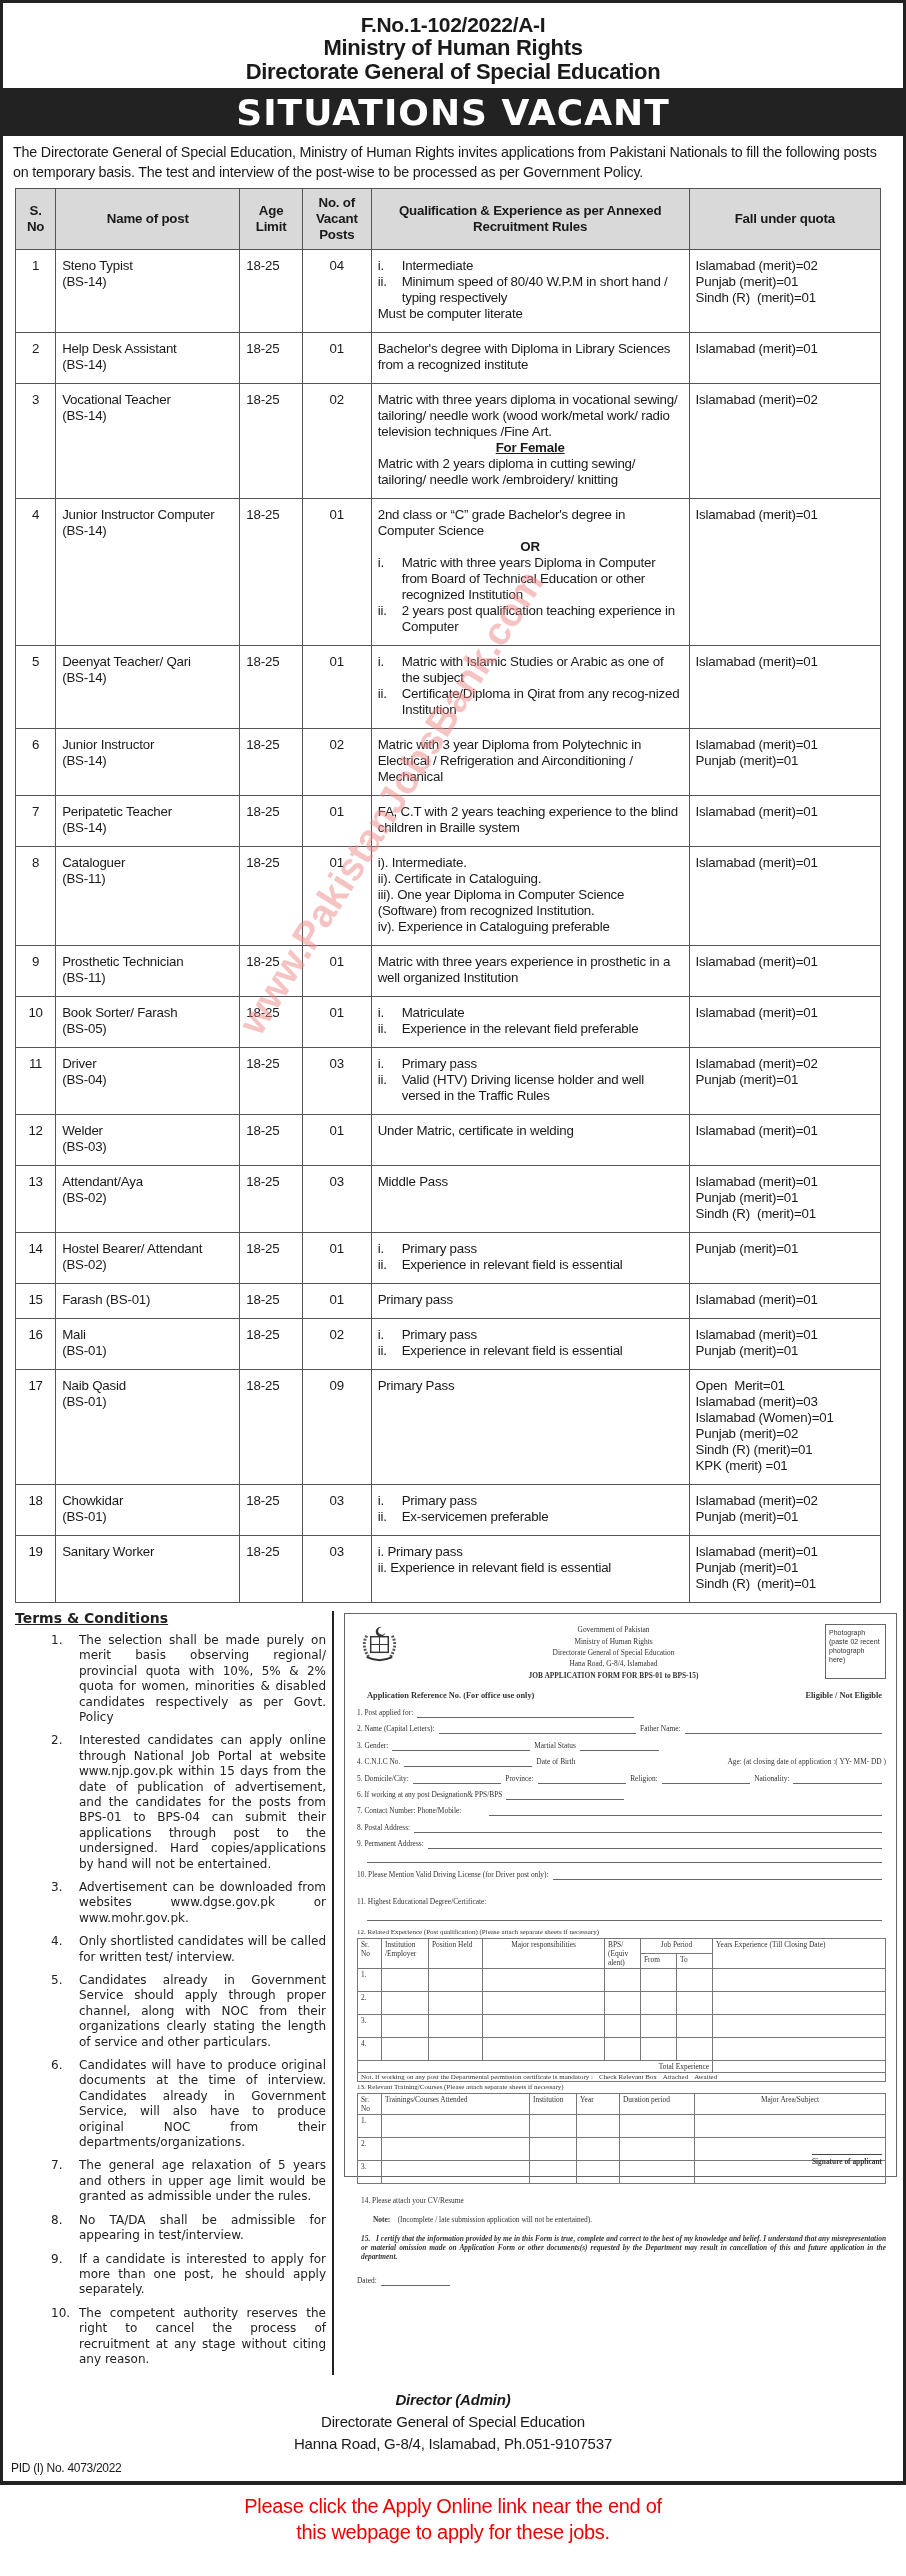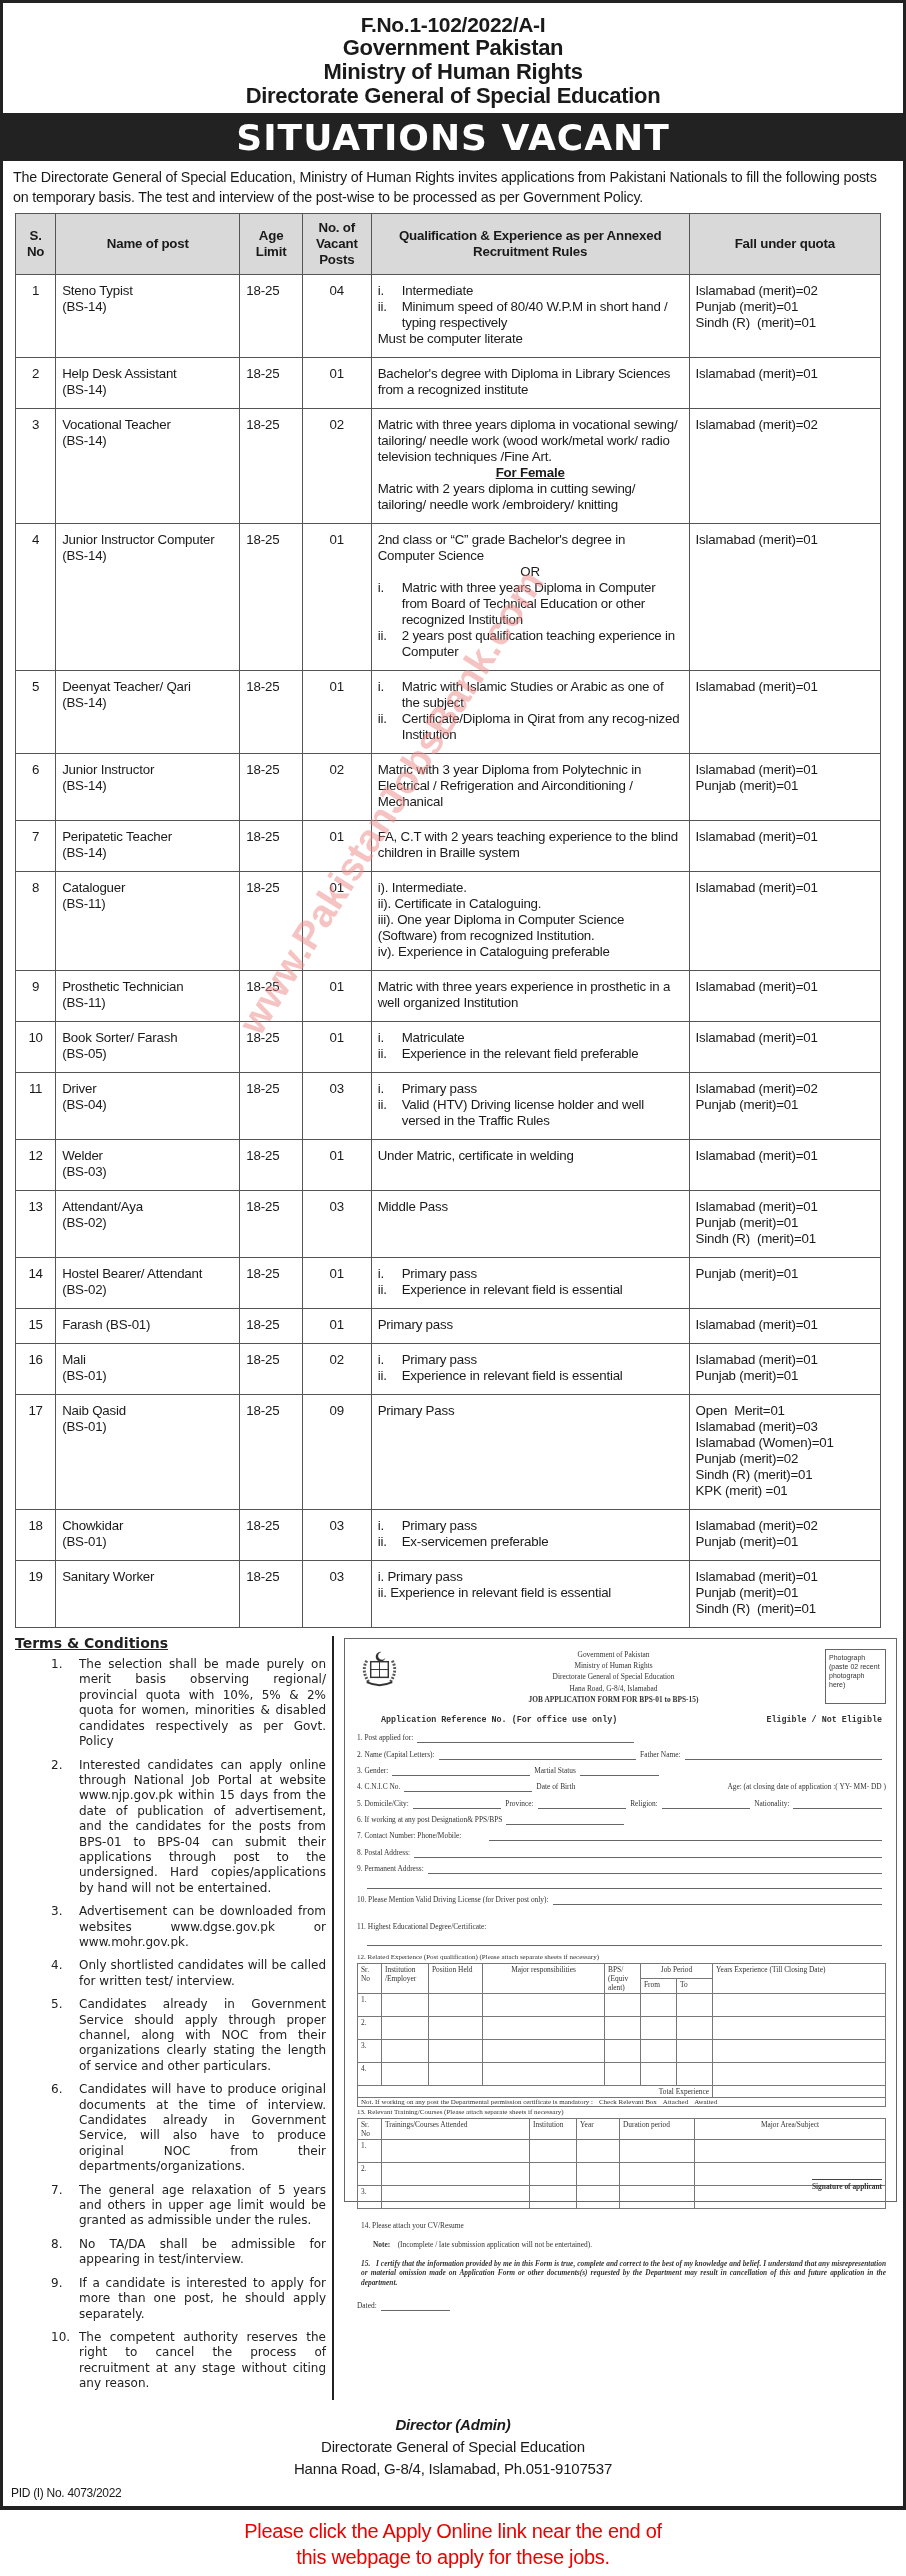--- a/index.html
+++ b/index.html
@@ -14,56 +14,55 @@
   table.posts th { background: #d9d9d9; font-weight: bold; text-align: center; font-size: 13.3px; line-height: 16px; padding: 6px 4px; border: 1.5px solid #555; }
   table.posts td { border: 1.5px solid #555; vertical-align: top; padding: 8px 6px 10px 6px; line-height: 16px; }
   td.sno { text-align: center; width: 41px; }
   td.post { width: 190px; }
   td.age { width: 64px; }
   td.vac { width: 70px; text-align: center; }
   td.qual { width: 329px; }
   td.quota { width: 194px; margin-left: 36px; }
   .qline { display: flex; }
   .qline .num { width: 24px; flex: none; }
-  .qcenter { text-align: center; }
+  .qcenter { text-align: center; font-weight: bold; }
   .qbold { font-weight: bold; text-decoration: underline; }
   .bottom { display: flex; padding-top: 8px; }
   .terms { width: 325px; padding-left: 6px; border-right: 2px solid #222; font-family: "DejaVu Sans", sans-serif; font-size: 12px; line-height: 15.4px; color: #222; }
   .terms h3 { font-size: 14px; font-weight: bold; text-decoration: underline; margin-bottom: 6px; }
   .term { display: flex; margin-bottom: 8px; padding-left: 36px; padding-right: 6px; text-align: justify; }
   .term .n { width: 28px; flex: none; }
   .formwrap { flex: 1; padding: 2px 0 0 10px; }
   .form { border: 1.5px solid #666; padding: 10px 10px 8px 12px; font-family: "Liberation Serif", serif; font-size: 7.4px; color: #333; height: 564px; position: relative; }
   .fhead { display: flex; align-items: flex-start; }
   .emblem { width: 45px; height: 43px; }
   .fcenter { flex: 1; text-align: center; font-size: 7.4px; line-height: 11.3px; }
   .fcenter .b { font-weight: bold; }
   .photo { width: 61px; height: 55px; border: 1px solid #666; font-family: "Liberation Sans", sans-serif; font-size: 7px; padding: 3px; line-height: 9px; }
-  .refrow { display: flex; justify-content: space-between; font-family: Liberation Mono, monospace; font-weight: bold; font-size: 8.4px; margin: 10px 4px 8px 24px; }
+  .refrow { display: flex; justify-content: space-between; font-family: Liberation Serif, serif; font-weight: bold; font-size: 8.4px; margin: 10px 4px 8px 10px; }
   .fld { display: flex; align-items: flex-end; line-height: 10px; margin-bottom: 6.4px; white-space: nowrap; }
   .fld .ln { flex: 1; border-bottom: 1px solid #666; margin: 0 4px; height: 8px; }
   .fld .ln.w { flex: none; }
   .ftbl { border-collapse: collapse; width: 100%; font-size: 7.4px; margin-top: 2px; }
   .ftbl td, .ftbl th { border: 1px solid #777; padding: 1px 3px; font-weight: normal; text-align: left; vertical-align: top; line-height: 9px; }
   .ftbl tr.r td { height: 23px; }
   .smalltxt { font-size: 7px; }
   .sign { position: absolute; right: 14px; bottom: 10px; font-size: 7.4px; font-weight: bold; border-top: 1px solid #444; padding-top: 2px; }
   .director { text-align: center; padding-top: 14px; line-height: 22px; font-size: 15px; letter-spacing: -0.2px; }
   .director .t { font-weight: bold; font-style: italic; }
   .pid { font-size: 12px; padding: 6px 2px 0; letter-spacing: -0.3px; }
   .watermark { position: absolute; left: 227px; top: 1016px; color: #e88; opacity: 0.5; font-size: 39px; font-weight: bold; transform: rotate(-58deg); transform-origin: left top; white-space: nowrap; pointer-events: none; }
   .footnote { text-align: center; color: #e00; font-size: 20px; line-height: 26px; padding: 8px 0 10px; letter-spacing: -0.3px; }
 </style>
 </head>
 <body>
 
 <div class="ad" style="position:relative;">
   <div class="hdr">
     <div class="fno">F.No.1-102/2022/A-I</div>
-    <div class="l2">Government Pakistan</div>
     <div class="l2">Ministry of Human Rights</div>
     <div class="l2">Directorate General of Special Education</div>
   </div>
   <div class="banner">SITUATIONS VACANT</div>
   <div class="intro">The Directorate General of Special Education, Ministry of Human Rights invites applications from Pakistani Nationals to fill the following posts on temporary basis. The test and interview of the post-wise to be processed as per Government Policy.</div>
 
   <table class="posts">
     <thead>
       <tr>
         <th>S. No</th>

